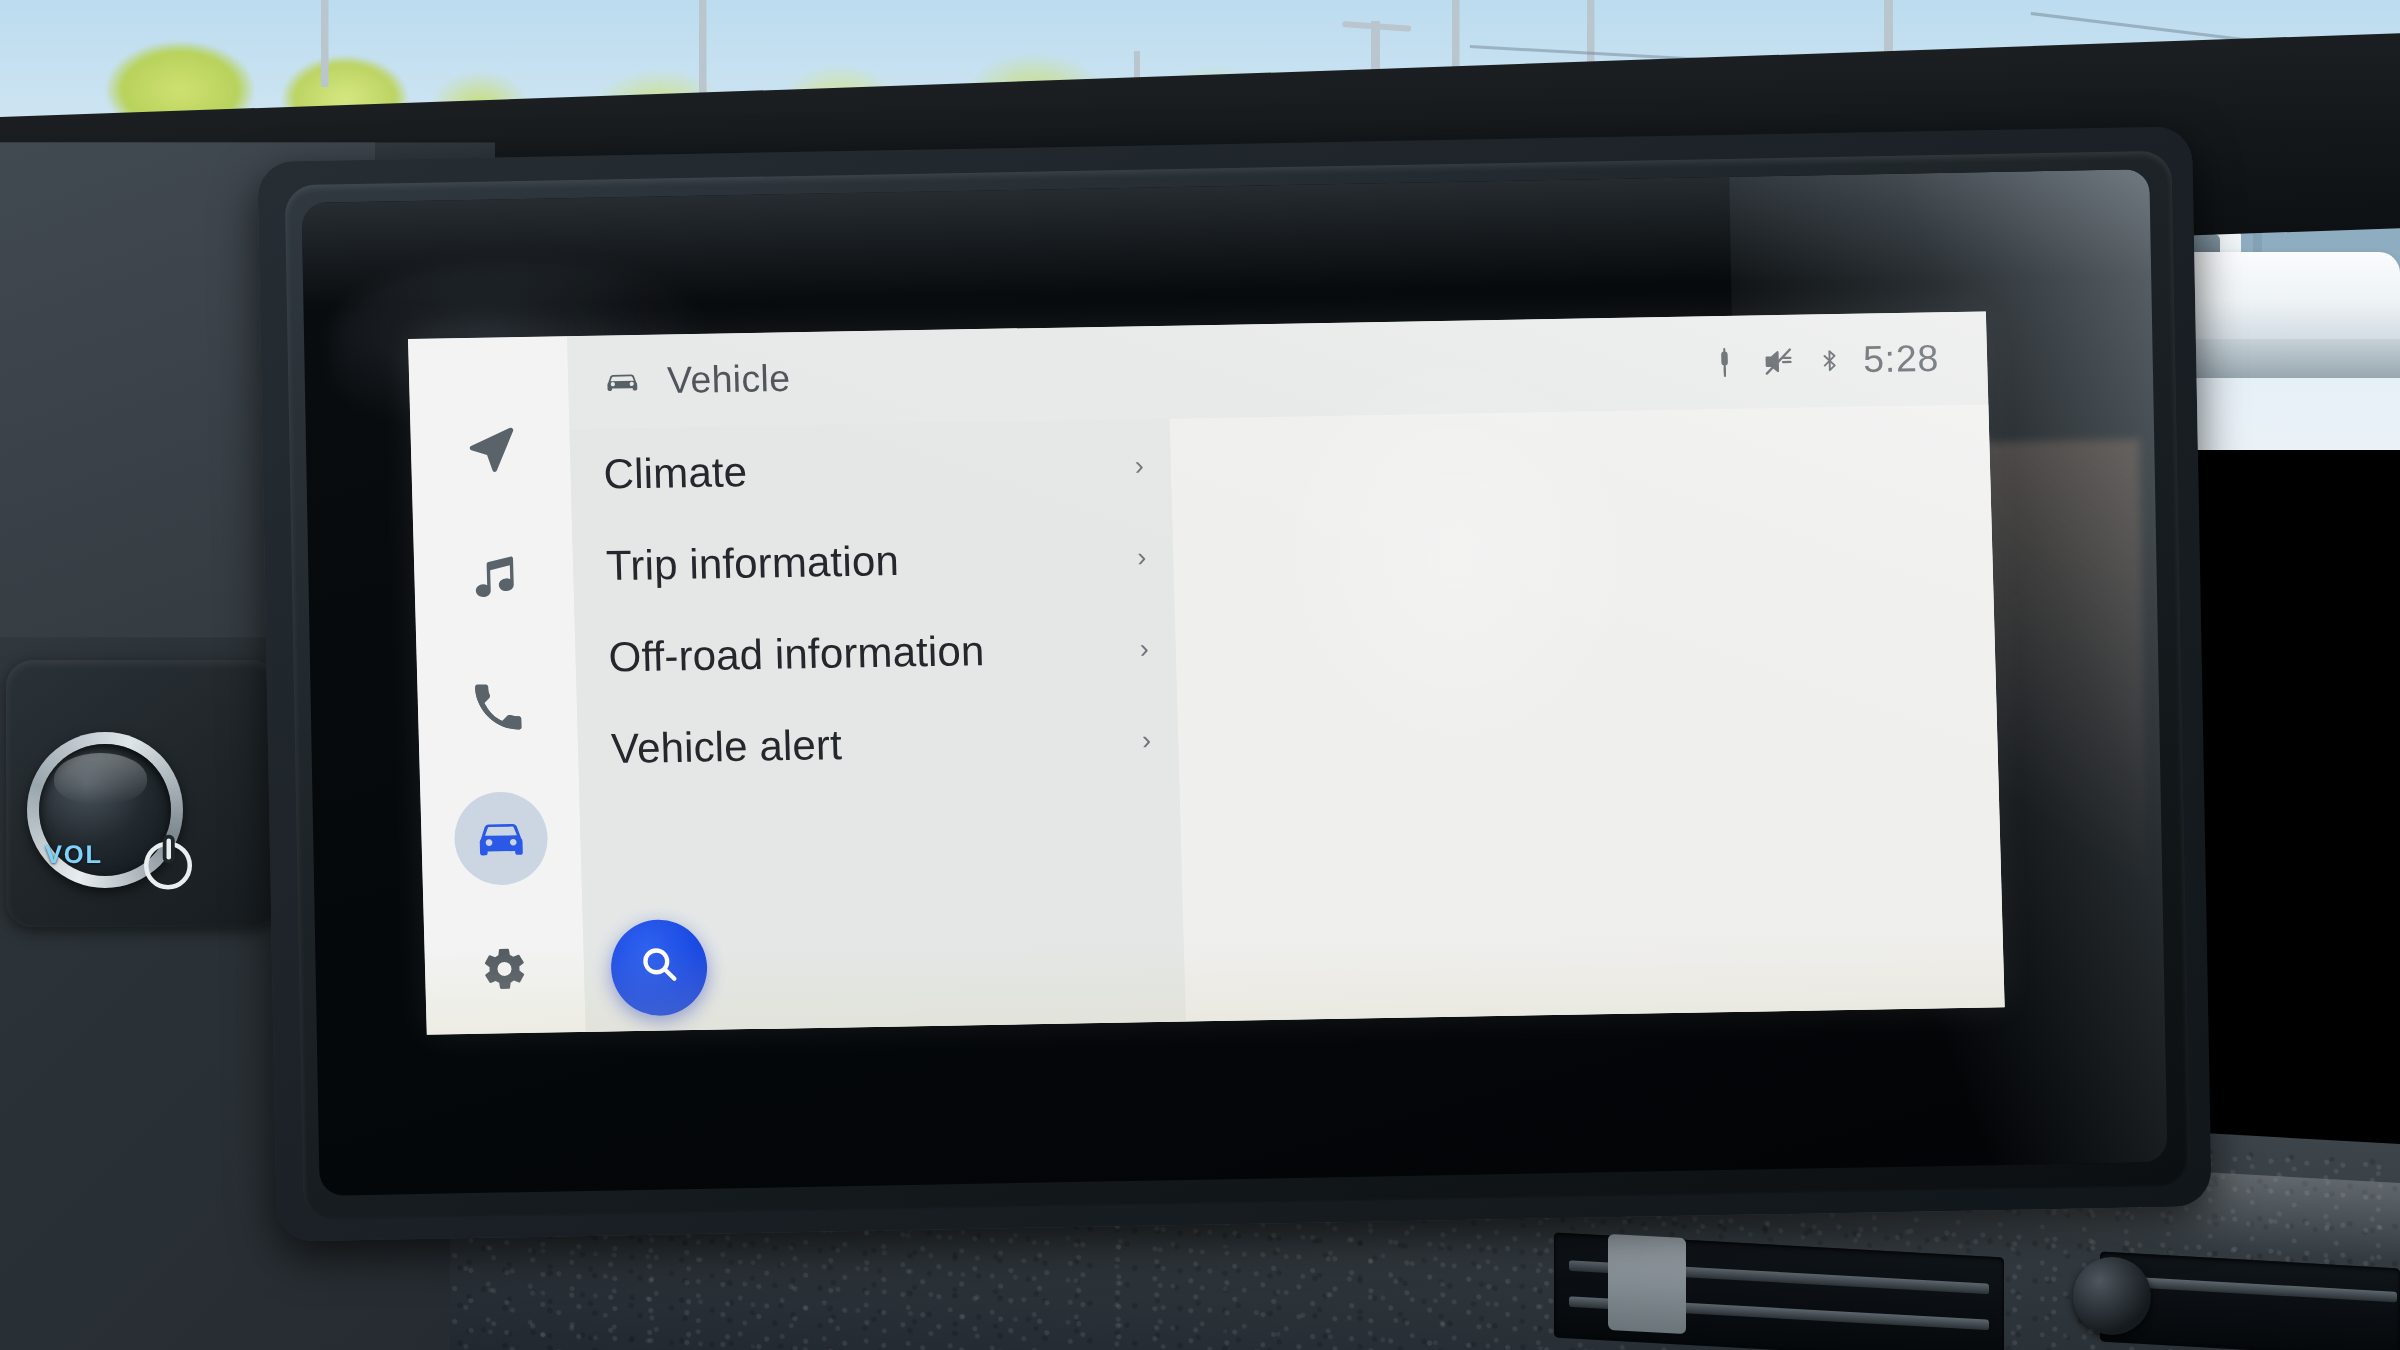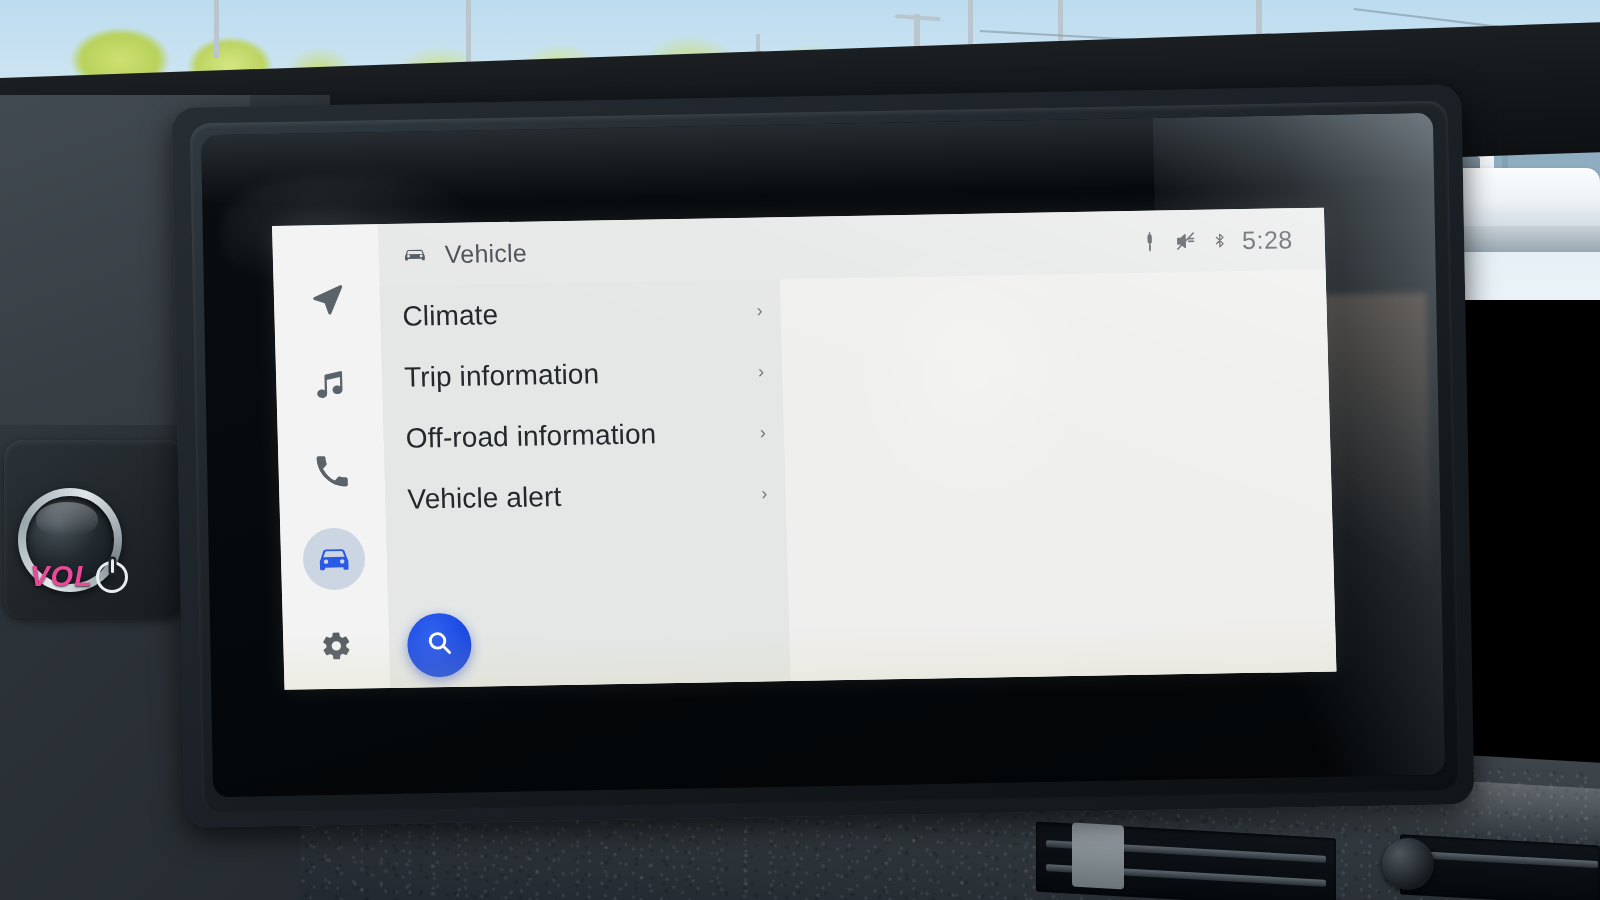--- a/index.html
+++ b/index.html
@@ -93,23 +93,22 @@
     background:radial-gradient(circle at 36% 30%,#4a545b 0%,#222a2f 48%,#10151a 100%);
     box-shadow:inset 0 3px 7px rgba(0,0,0,.8);
   }
   .knob-gloss {
     position:absolute; left:36px; top:502px; width:62px; height:34px;
     border-radius:50% 50% 44% 44%;
     background:linear-gradient(180deg,rgba(255,255,255,.30),rgba(255,255,255,0));
   }
   .vol-label {
     position:absolute; left:30px; top:560px; width:130px;
-    color:#ec4899; font-size:29px; font-weight:700; letter-spacing:1.2px;
+    color:#7dd3fc; font-size:17px; font-weight:700; letter-spacing:1.2px;
     text-shadow:0 1px 2px rgba(0,0,0,.7);
-    font-style:italic;
   }
   .power-glyph {
     position:absolute; left:96px; top:561px; width:32px; height:32px;
     border:3px solid #e9eef1; border-radius:50%;
   }
   .power-glyph:after {
     content:""; position:absolute; left:50%; top:-5px; margin-left:-1.5px;
     width:3px; height:14px; background:#e9eef1; border-radius:2px;
     box-shadow:0 0 0 2.5px #1f262a;
   }

